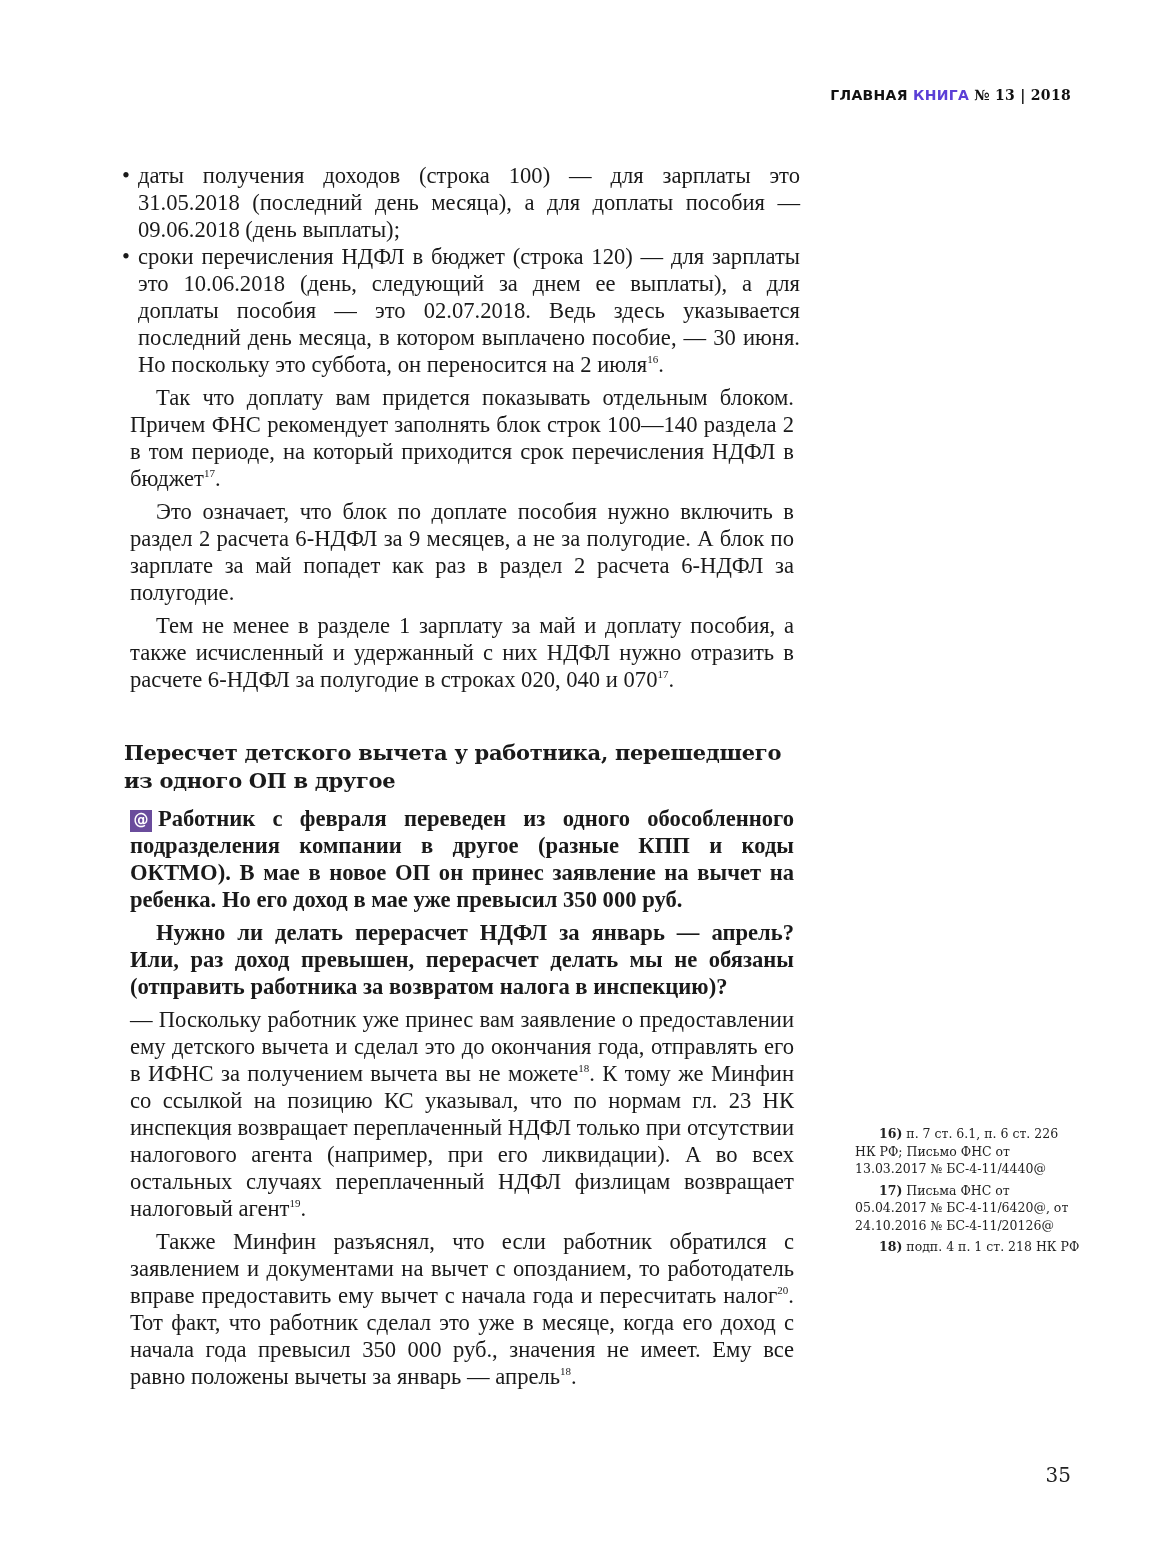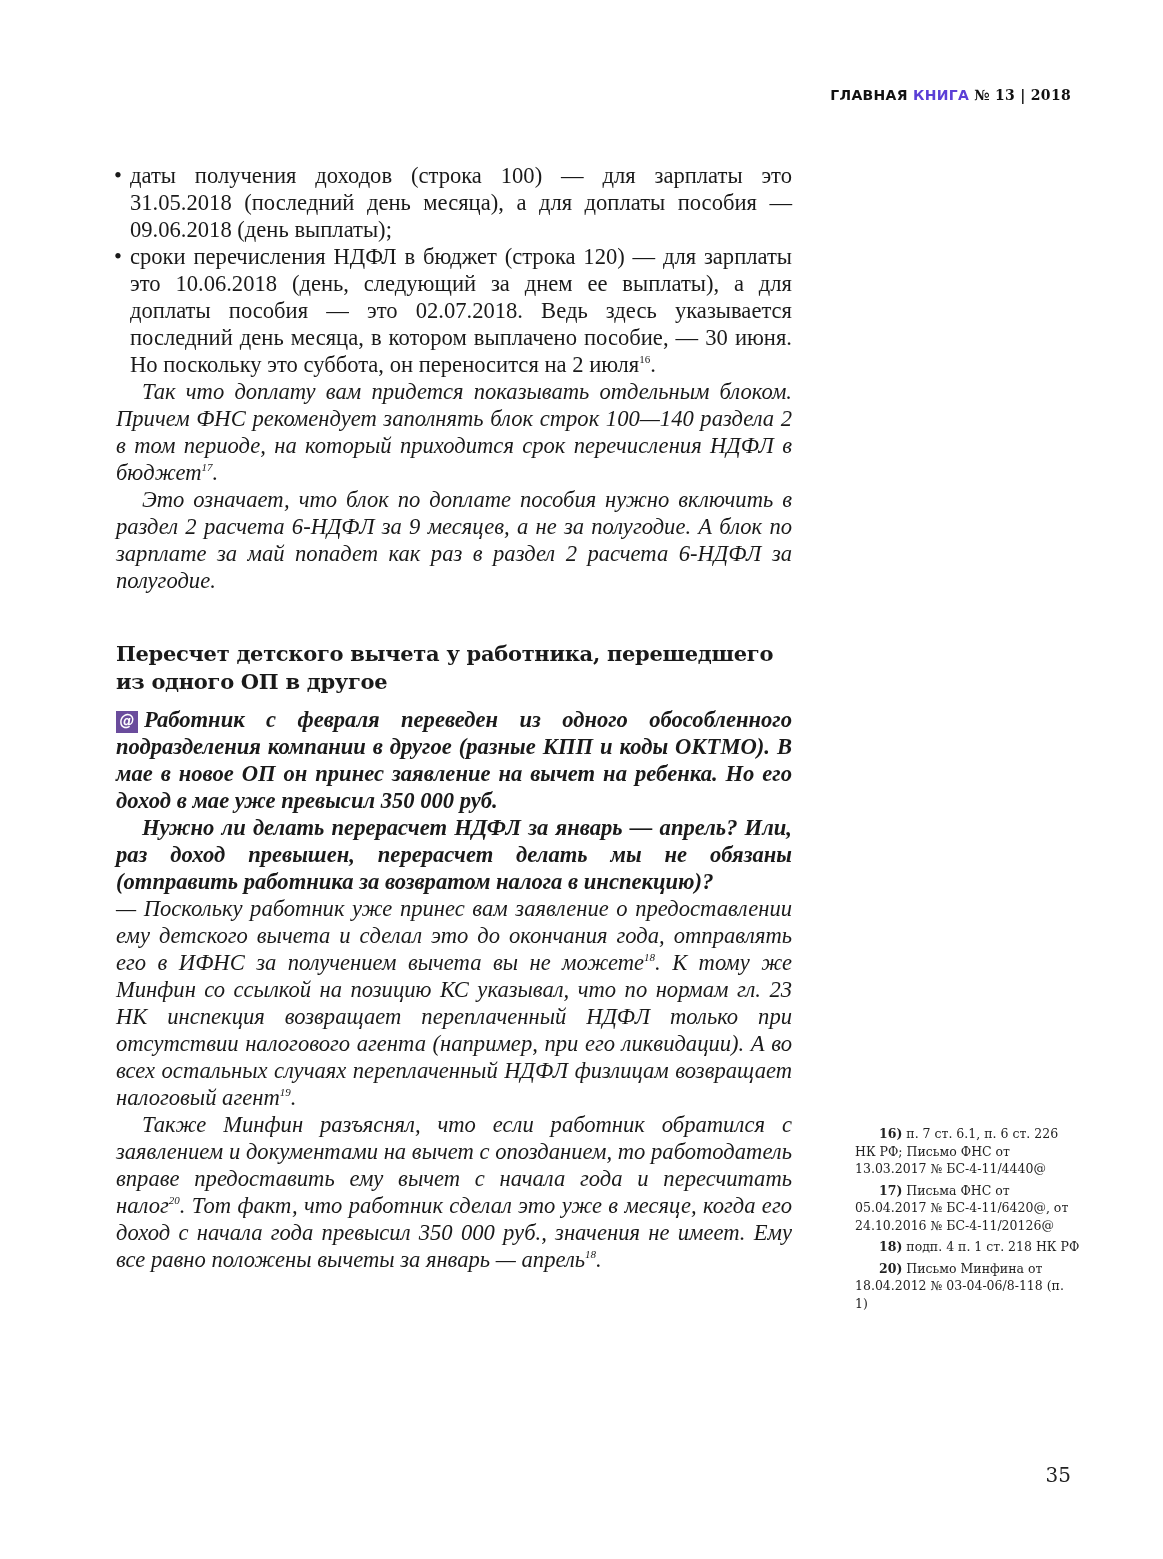--- a/index.html
+++ b/index.html
@@ -5,25 +5,25 @@
   html, body { margin: 0; padding: 0; background: #ffffff; }
   body { width: 1163px; height: 1559px; position: relative; overflow: hidden; color: #1a1a1a; }
   .header {
     position: absolute; top: 87px; right: 92px;
     font-family: "DejaVu Sans", sans-serif; font-weight: bold; font-size: 14px; letter-spacing: 0.3px;
   }
   .header .brand-a { color: #111; }
   .header .brand-b { color: #5b3fd6; }
   .header .issue { color: #111; font-family: "DejaVu Serif", serif; }
   .main {
-    position: absolute; left: 116px; top: 162px; width: 676px;
+    position: absolute; left: 124px; top: 162px; width: 676px;
     font-family: "Liberation Serif", serif; font-size: 22.6px; line-height: 27px;
     text-align: justify;
   }
-  .main p { margin: 0; font-style: italic; }
+  .main p { margin: 6px; }
   .indent { text-indent: 26px; }
   ul.bullets { list-style: none; margin: 0; padding: 0; }
   ul.bullets li { position: relative; padding-left: 14px; }
   ul.bullets li::before { content: "•"; position: absolute; left: -2px; top: 0; }
   sup { font-size: 11px; line-height: 0; vertical-align: super; }
   .heading {
     font-family: "DejaVu Serif", serif; font-weight: bold; font-size: 21px; line-height: 28px;
     margin: 46px 0 10px 0; text-align: left; letter-spacing: -0.3px;
   }
   .q { font-weight: bold; }
@@ -54,33 +54,33 @@
 </div>
 
 <div class="main">
   <ul class="bullets">
     <li><span>даты получения доходов (строка 100) — для зарплаты это 31.05.2018 (последний день месяца), а для доплаты пособия — 09.06.2018 (день выплаты);</span></li>
     <li><span>сроки перечисления НДФЛ в бюджет (строка 120) — для зарплаты это 10.06.2018 (день, следующий за днем ее выплаты), а для доплаты пособия — это 02.07.2018. Ведь здесь указывается последний день месяца, в котором выплачено пособие, — 30 июня. Но поскольку это суббота, он переносится на 2 июля</span><sup>16</sup><span>.</span></li>
   </ul>
 
   <p class="indent"><span>Так что доплату вам придется показывать отдельным блоком. Причем ФНС рекомендует заполнять блок строк 100—140 раздела 2 в том периоде, на который приходится срок перечисления НДФЛ в бюджет</span><sup>17</sup><span>.</span></p>
   <p class="indent"><span>Это означает, что блок по доплате пособия нужно включить в раздел 2 расчета 6-НДФЛ за 9 месяцев, а не за полугодие. А блок по зарплате за май попадет как раз в раздел 2 расчета 6-НДФЛ за полугодие.</span></p>
+  <p class="indent"><span>Тем не менее в разделе 1 зарплату за май и доплату пособия, а также исчисленный и удержанный с них НДФЛ нужно отразить в расчете 6-НДФЛ за полугодие в строках 020, 040 и 070</span><sup>17</sup><span>.</span></p>
 
   <h2 class="heading">Пересчет детского вычета у работника, перешедшего из одного ОП в другое</h2>
 
   <p class="q"><span class="at-icon">@</span><span>Работник с февраля переведен из одного обособленного подразделения компании в другое (разные КПП и коды ОКТМО). В мае в новое ОП он принес заявление на вычет на ребенка. Но его доход в мае уже превысил 350 000 руб.</span></p>
   <p class="q indent">Нужно ли делать перерасчет НДФЛ за январь — апрель? Или, раз доход превышен, перерасчет делать мы не обязаны (отправить работника за возвратом налога в инспекцию)?</p>
 
   <p><span>— Поскольку работник уже принес вам заявление о предоставлении ему детского вычета и сделал это до окончания года, отправлять его в ИФНС за получением вычета вы не можете</span><sup>18</sup><span>. К тому же Минфин со ссылкой на позицию КС указывал, что по нормам гл. 23 НК инспекция возвращает переплаченный НДФЛ только при отсутствии налогового агента (например, при его ликвидации). А во всех остальных случаях переплаченный НДФЛ физлицам возвращает налоговый агент</span><sup>19</sup><span>.</span></p>
   <p class="indent"><span>Также Минфин разъяснял, что если работник обратился с заявлением и документами на вычет с опозданием, то работодатель вправе предоставить ему вычет с начала года и пересчитать налог</span><sup>20</sup><span>. Тот факт, что работник сделал это уже в месяце, когда его доход с начала года превысил 350 000 руб., значения не имеет. Ему все равно положены вычеты за январь — апрель</span><sup>18</sup><span>.</span></p>
 
   <div class="gap"></div>
 
 </div>
 
 <div class="footnotes">
   <div class="fn"><span class="num">16)</span> <span>п. 7 ст. 6.1, п. 6 ст. 226 НК РФ; Письмо ФНС от 13.03.2017 № БС-4-11/4440@</span></div>
   <div class="fn"><span class="num">17)</span> <span>Письма ФНС от 05.04.2017 № БС-4-11/6420@, от 24.10.2016 № БС-4-11/20126@</span></div>
   <div class="fn"><span class="num">18)</span> <span>подп. 4 п. 1 ст. 218 НК РФ</span></div>
-  <div class="fn"><span class="num">20)</span> <span>Письмо Минфина от 18.04.2012 № 03-04-06/8-118 (п. 1)</span></div>
 </div>
 
 <div class="page-number">35</div>
 
 </body></html>

